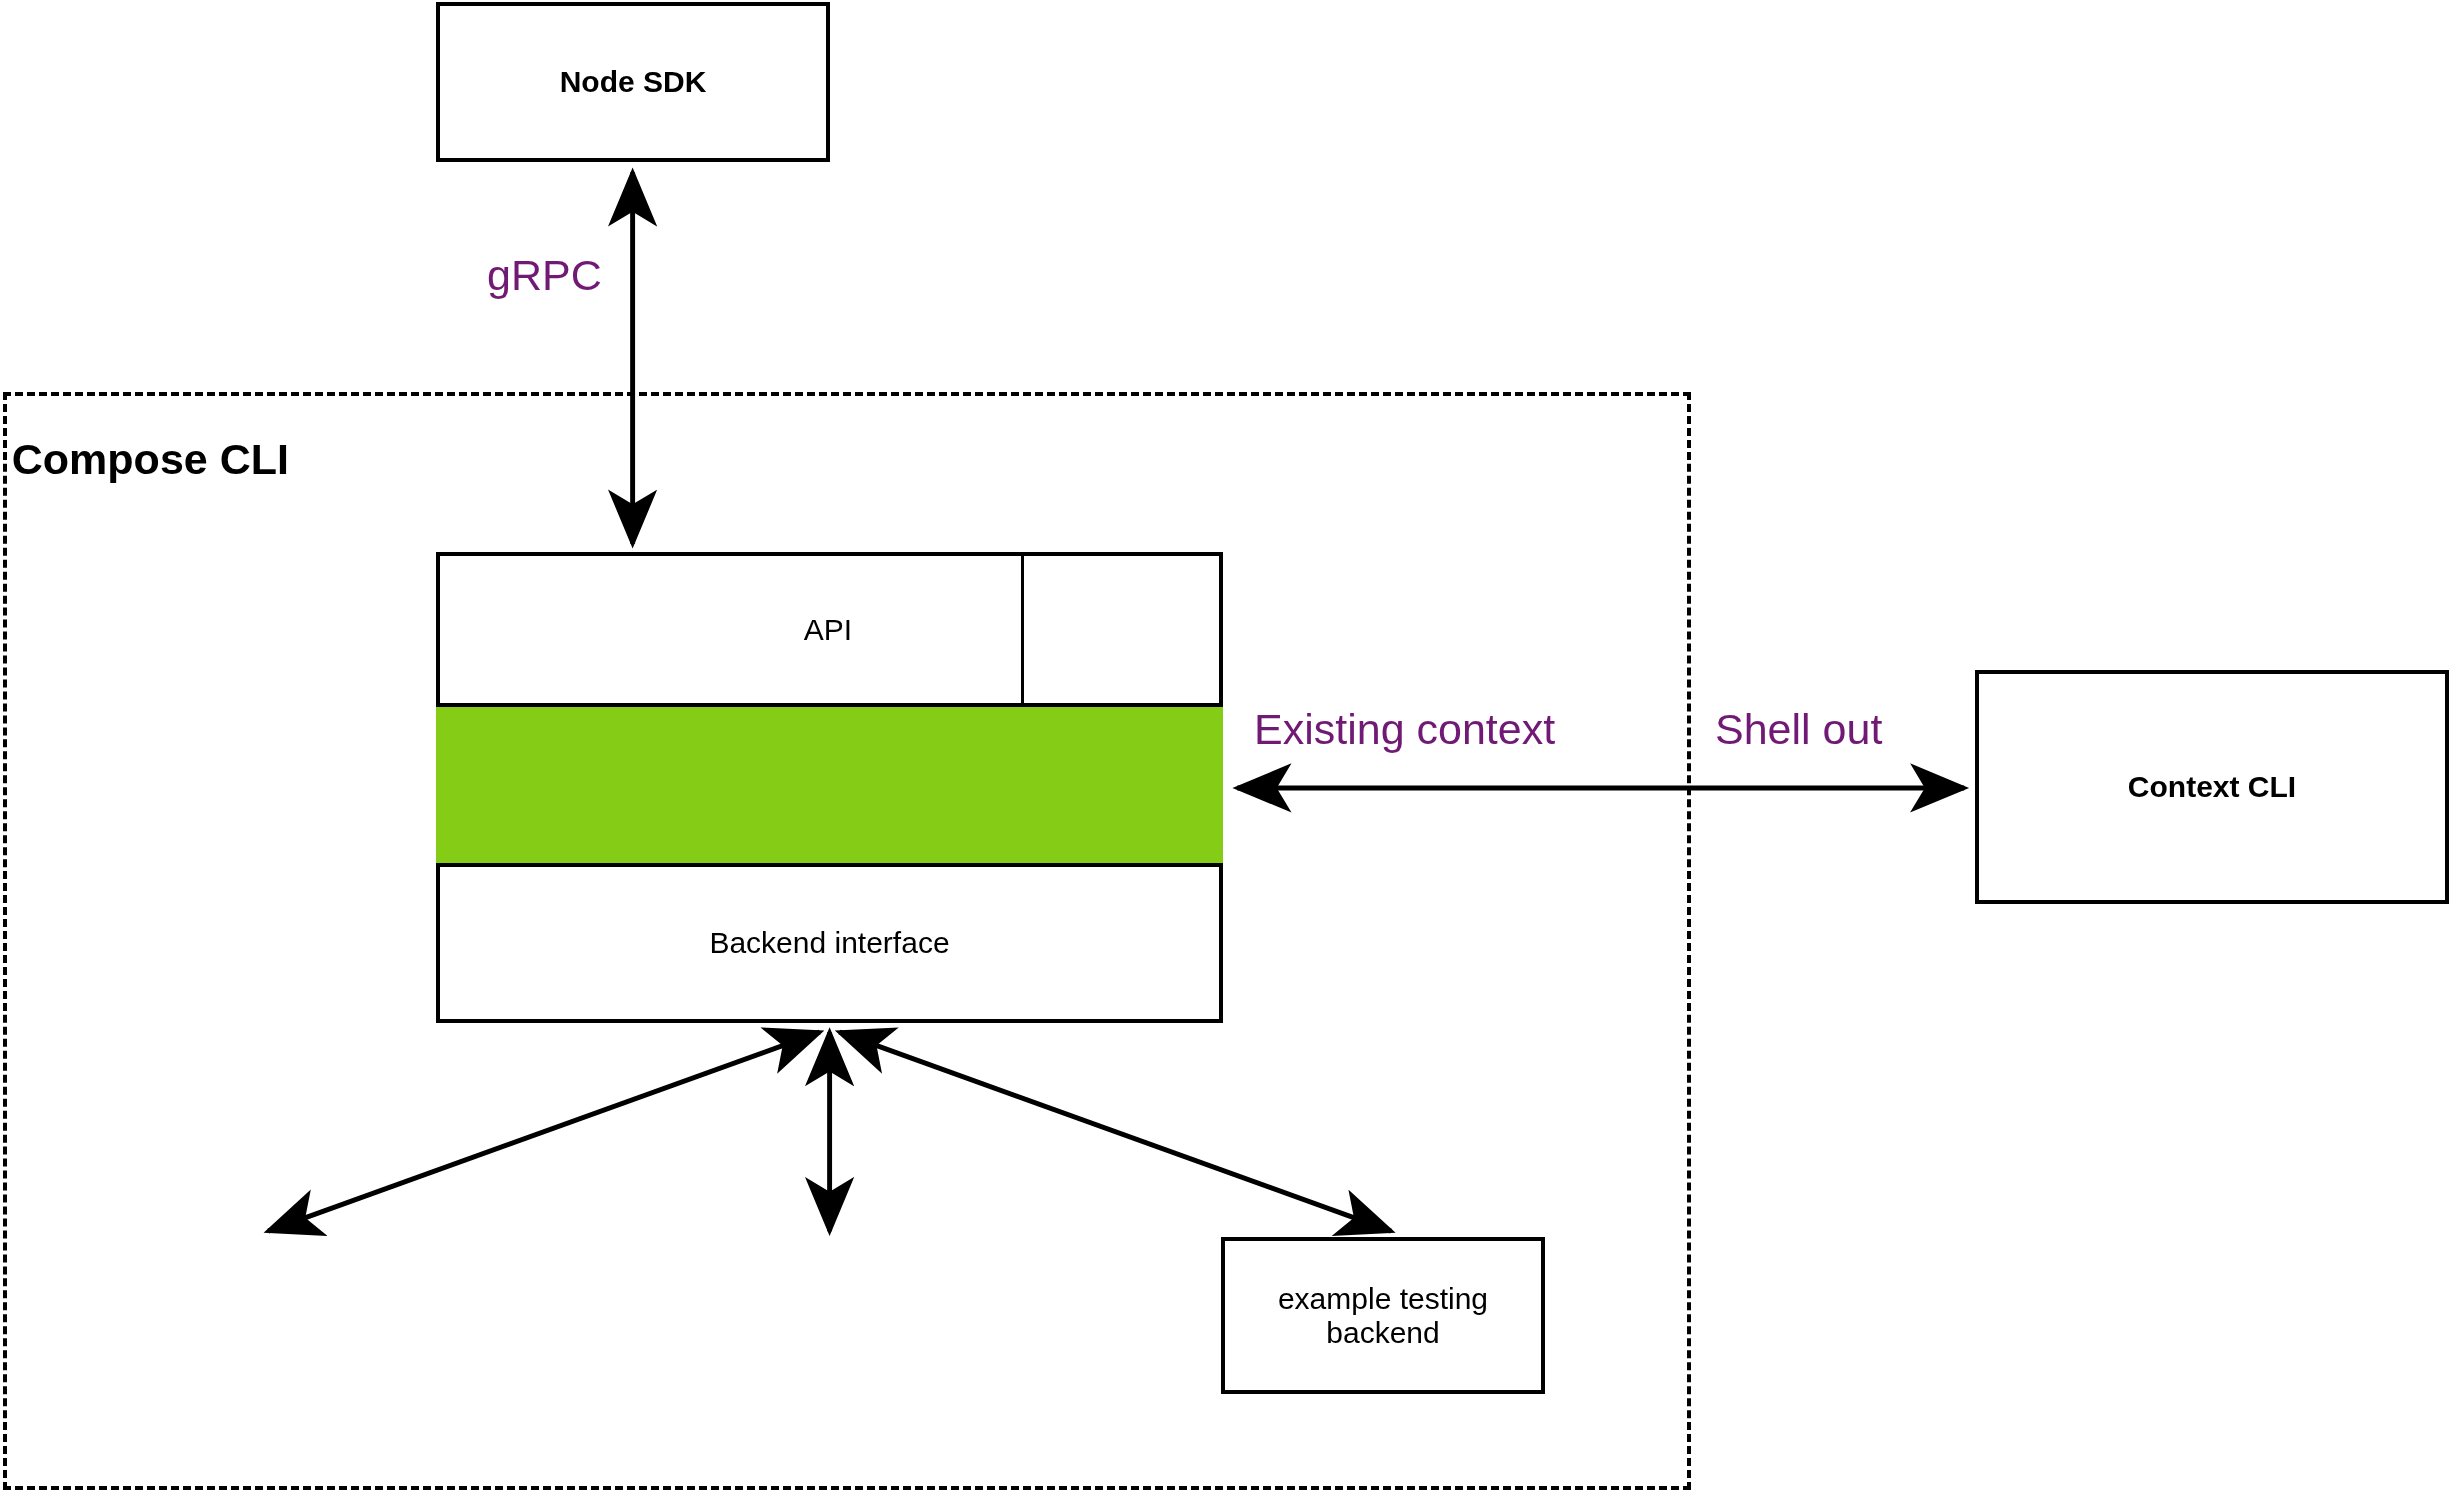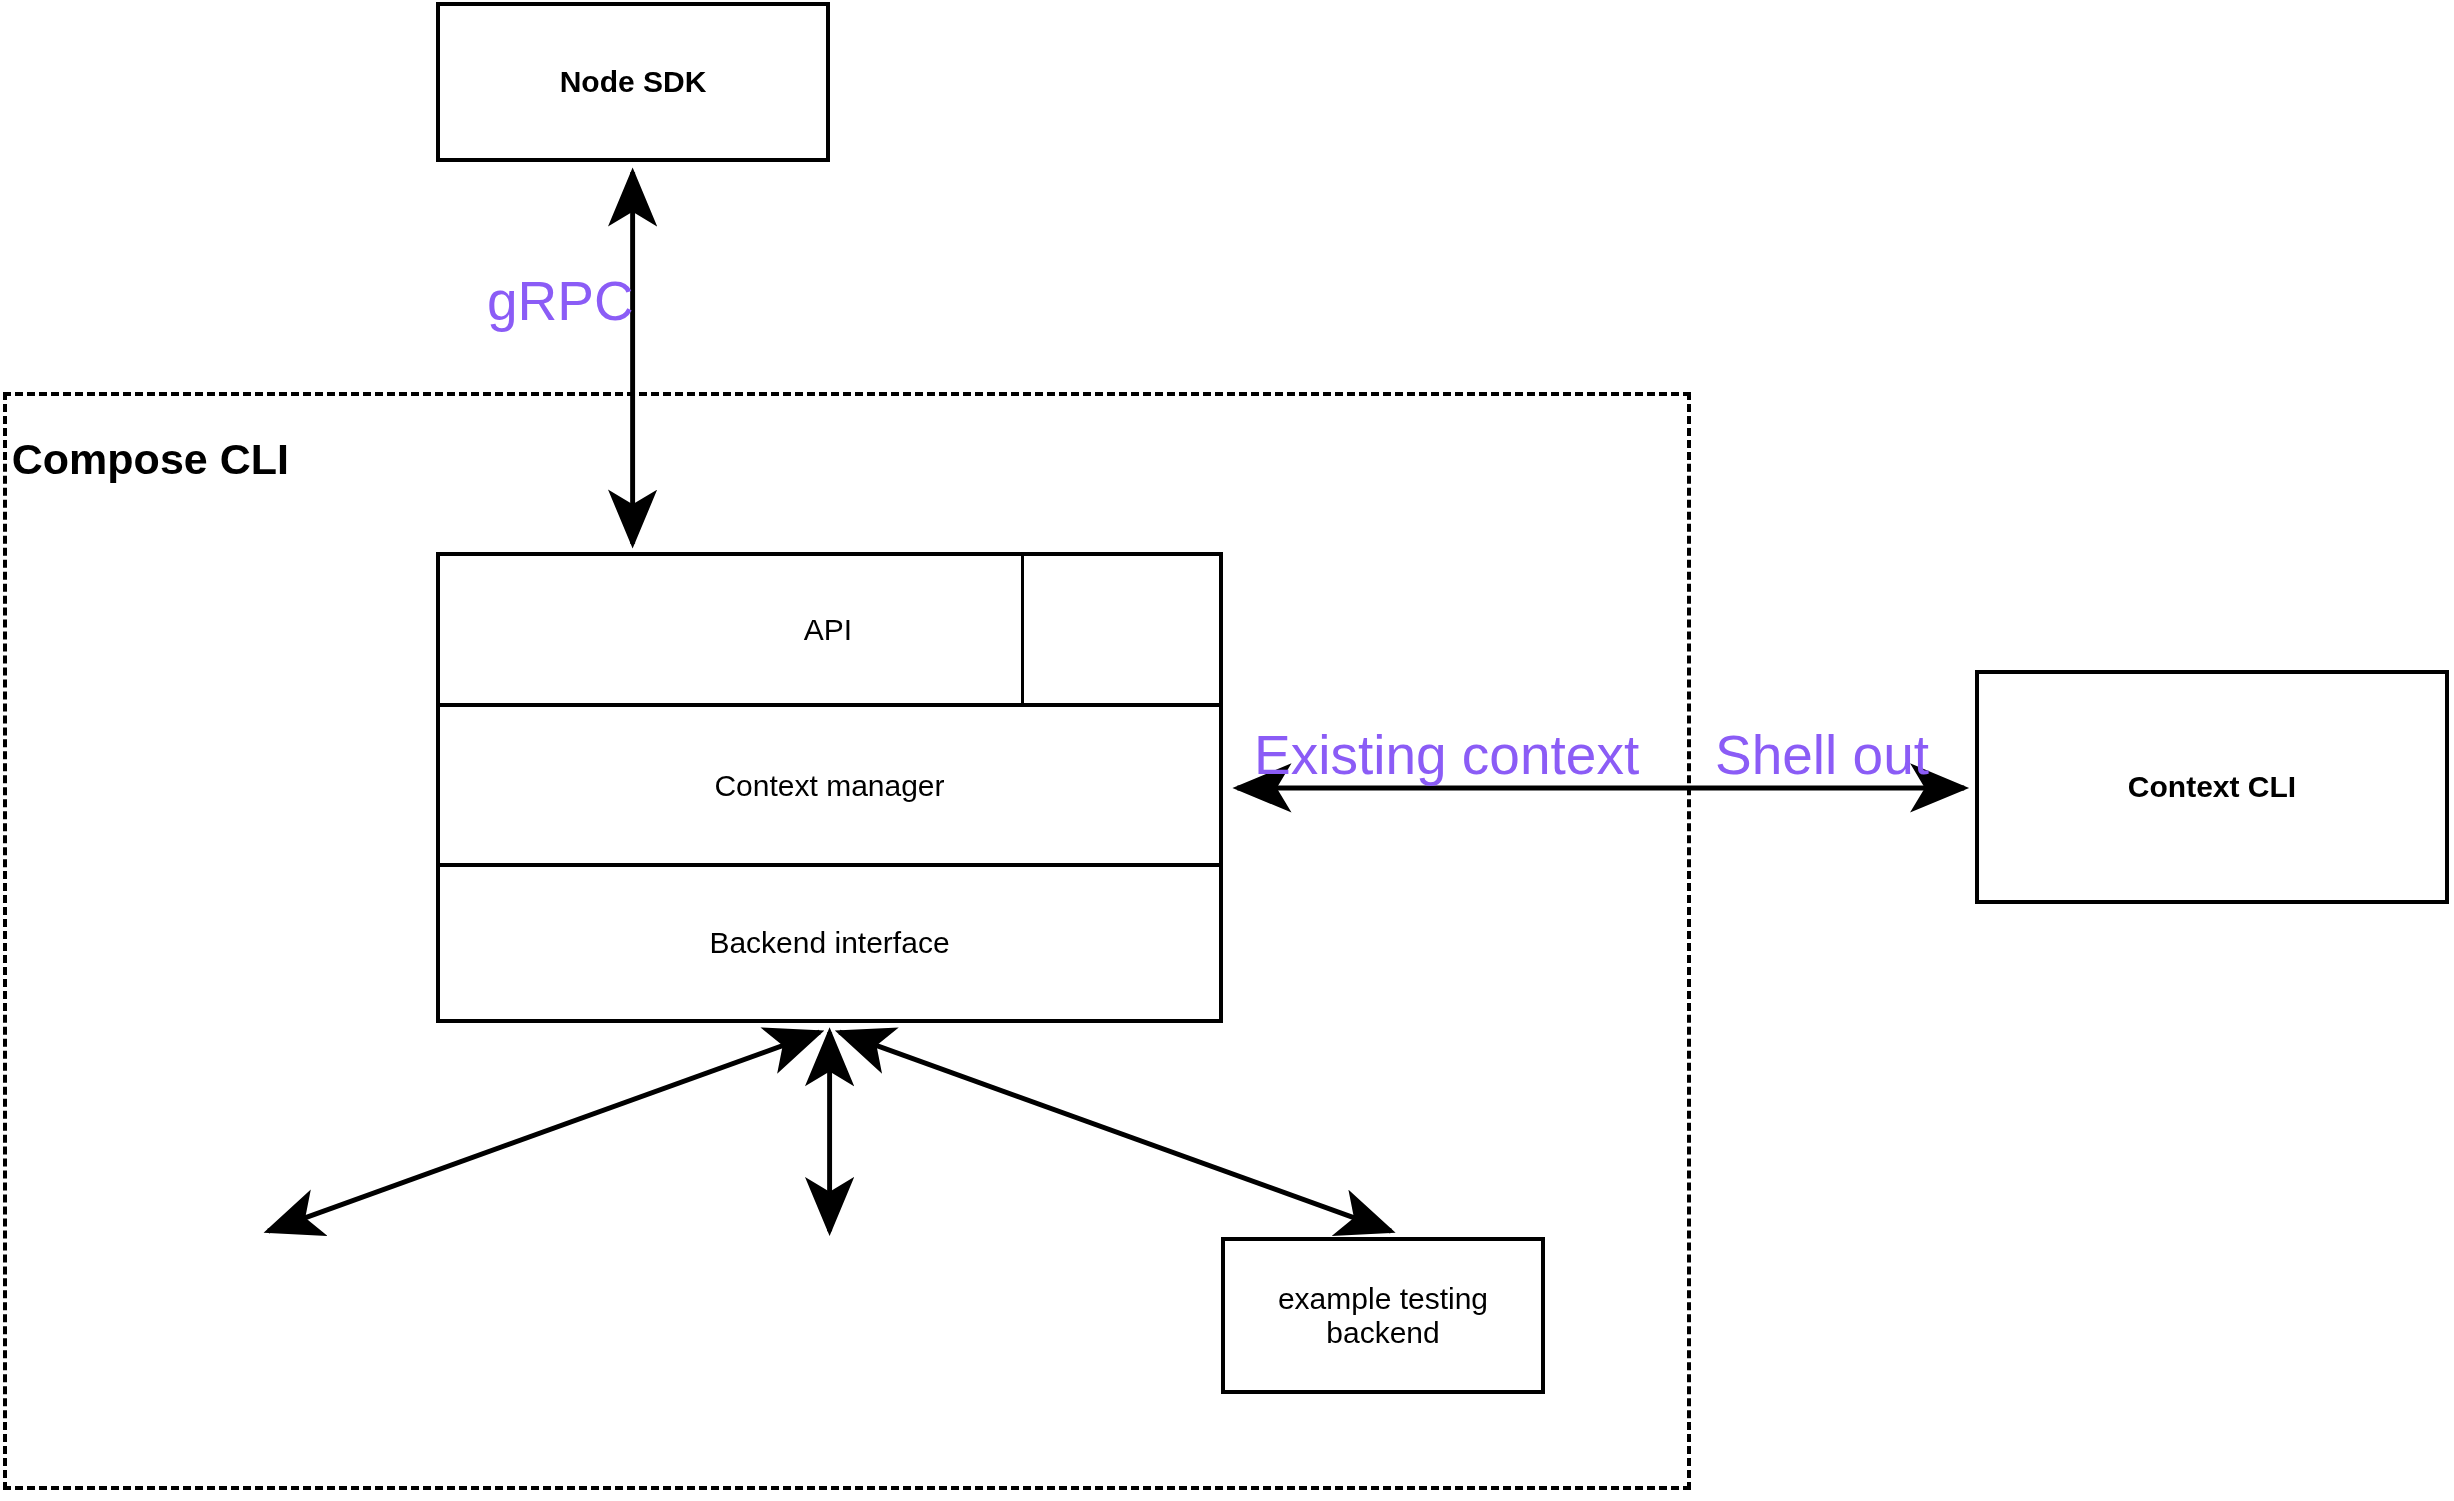--- a/index.html
+++ b/index.html
@@ -80,24 +80,23 @@
   .stack-cell {
     box-sizing: border-box;
     height: 100%;
     display: flex;
     align-items: center;
     justify-content: center;
     background: #ffffff;
   }
   .edge-label {
     position: absolute;
-    font-size: 55px;
-    color: #8b5cf6;
+    font-size: 43px;
+    color: #701a75;
     white-space: nowrap;
-    margin-top: 18px;
   }
 </style>
 </head>
 <body>
 
 <div id="canvas">
 
   <div class="group-box" style="left:3px; top:392px; width:1688px; height:1098px;"></div>
   <div class="group-title" style="left:11.8px; top:404px;">Compose CLI</div>
 
@@ -147,23 +146,20 @@
   </div>
 
   <div id="stack" style="left:436px; top:552px; width:787px; height:471px;">
 
     <div class="stack-row" style="left:0px; top:0px; width:787px; height:155px; padding:0;">
       <div class="stack-cell" style="width:50%; border-right:3.9px solid #000000;">
         <span class="node-label">API</span>
       </div>
     </div>
 
-    <div class="stack-row" style="left:0px; top:151px; width:787px; height:165px;">
-      <span class="node-label">Context manager</span>
-    </div>
 
     <div class="stack-row" style="left:0px; top:311px; width:787px; height:160px;">
       <span class="node-label">Backend interface</span>
     </div>
   </div>
 
 
 
   <div class="node-box" style="left:1221px; top:1237px; width:324px; height:157px;">
     <span class="node-label" style="display:block; max-width:296px;">example testing backend</span>

